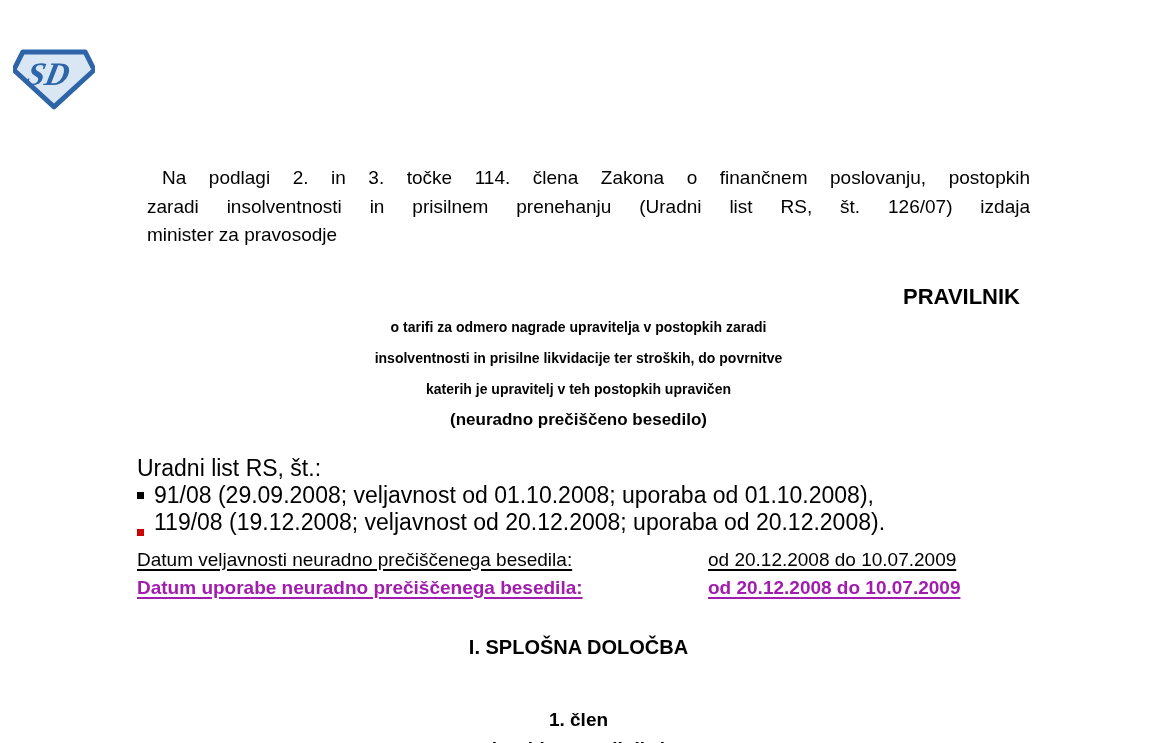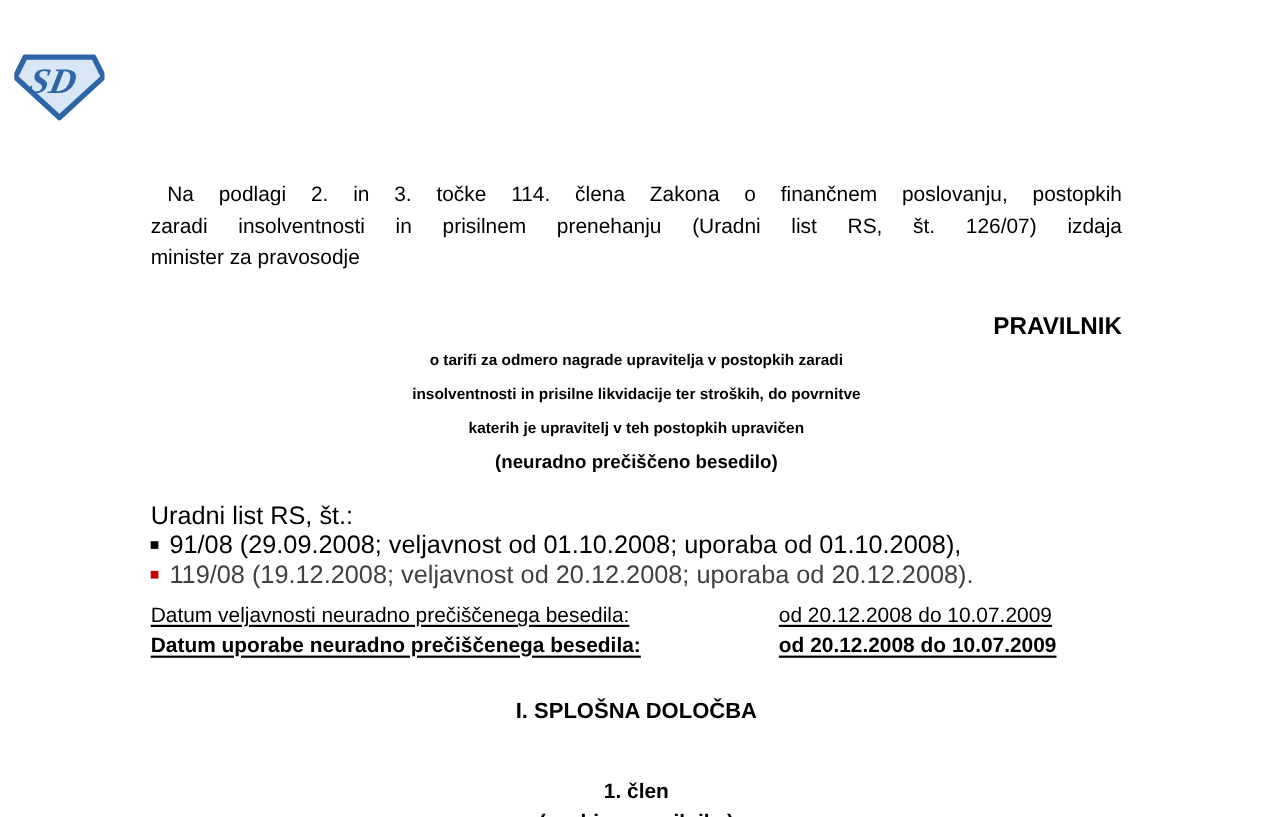--- a/index.html
+++ b/index.html
@@ -12,47 +12,47 @@
   }
   .page { position: relative; width: 1157px; height: 743px; background: #ffffff; }
 
   
   .logo { position: absolute; left: 13px; top: 48px; width: 82px; height: 62px; }
 
   
   .block { position: absolute; left: 137px; width: 883px; }
 
   
-  .intro { top: 164px; font-size: 19px; line-height: 28.5px; }
+  .intro { top: 164px; font-size: 19px; line-height: 28.5px; margin-left: 10px; }
   .intro .jline { text-align: justify; text-align-last: justify; white-space: normal; }
   .intro .jline.first { text-indent: 15px; }
   .intro .jline.last { text-align-last: left; }
 
   
   .title-block { top: 281px; text-align: center; font-weight: bold; }
   .title-main { font-size: 22px; line-height: 31px; text-align: right; }
   .title-line { font-size: 14px; line-height: 31px; }
   .title-subtitle { font-size: 17px; line-height: 30px; }
 
   
   .gazette { top: 455px; font-size: 23px; line-height: 27px; }
   .gazette-item { display: flex; align-items: center; }
   .bullet-sq {
     display: inline-block; width: 7px; height: 7px;
     background: #000000; margin-right: 10px; flex: 0 0 auto;
   }
-  .gazette-item.red { color: #404040; }
+  .gazette-item.red { color: #000000; align-items: flex-end; }
   .gazette-item.red .bullet-sq { background: #cc0000; }
 
   
   .validity { top: 546px; font-size: 19px; line-height: 27.5px; }
   .validity-row { display: flex; }
   .vlabel-cell { width: 571px; flex: 0 0 auto; }
   .uline { text-decoration: underline; text-underline-offset: 3px; text-decoration-thickness: 1.5px; }
-  .validity-row.red { color: #000000; font-weight: bold; }
+  .validity-row.red { color: #a21caf; font-weight: bold; }
   .validity-row.red .uline { text-decoration-thickness: 2px; }
 
   
   .chapter { top: 636px; text-align: center; font-weight: bold; font-size: 20px; }
   .article { top: 705px; text-align: center; font-weight: bold; font-size: 19px; line-height: 29px; }
 </style>
 </head>
 <body>
 
 <div class="page">

